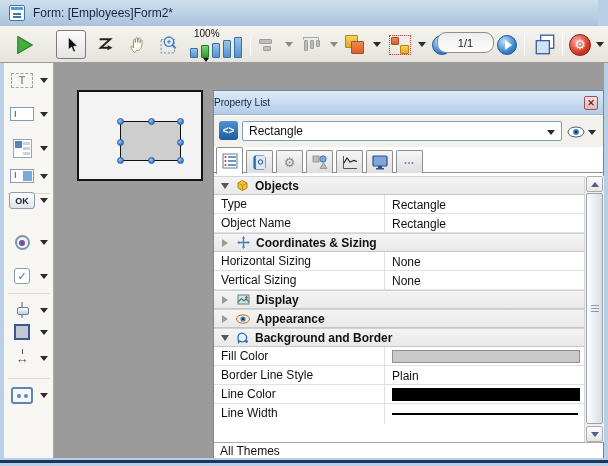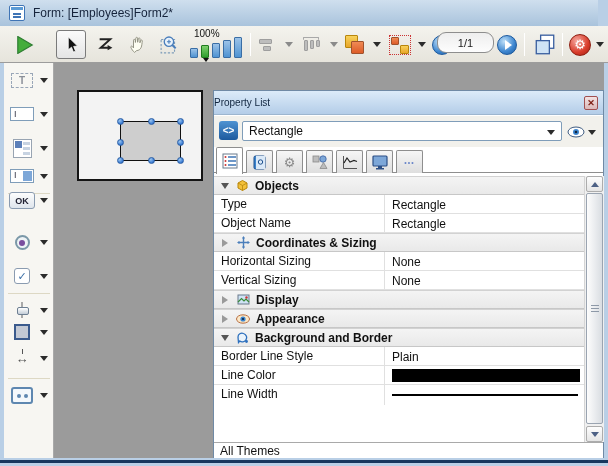--- a/index.html
+++ b/index.html
@@ -534,20 +534,26 @@
       <span class="tri-exp"></span>
       <span class="sicon">
         <svg width="13" height="13" viewBox="0 0 13 13">
             <path d="M2 6 C2 3 5 1.5 7.5 2.5 C10.5 3.6 11.5 6.5 9.8 9 C8.5 11 5.5 11.5 3.8 10 L2.5 11.5 L2.2 8.5 Z" fill="#eaf3fb" stroke="#2c6fbd" stroke-width="1.3"></path>
             <circle cx="10.5" cy="10.5" r="1.4" fill="#2c6fbd"></circle>
           </svg>
       </span>
       <span>Background and Border</span>
     </div>
     <div class="prow data">
+      <span class="plabel">Fill Color</span>
+      <span class="pvalue">
+        <span class="swatch" style="background: rgb(201, 201, 201);"></span>
+      </span>
+    </div>
+    <div class="prow data">
       <span class="plabel">Border Line Style</span>
       <span class="pvalue">Plain</span>
     </div>
     <div class="prow data">
       <span class="plabel">Line Color</span>
       <span class="pvalue">
         <span class="swatch" style="border-color: rgb(0, 0, 0); background: rgb(0, 0, 0);"></span>
       </span>
     </div>
     <div class="prow data" style="border-bottom:none;text-align:right;">

